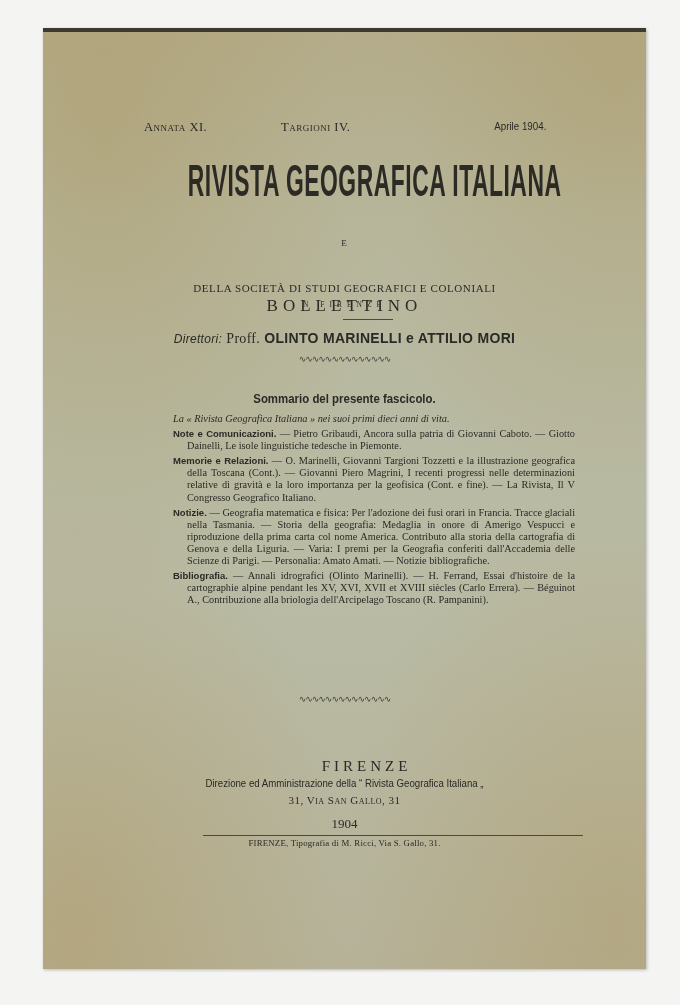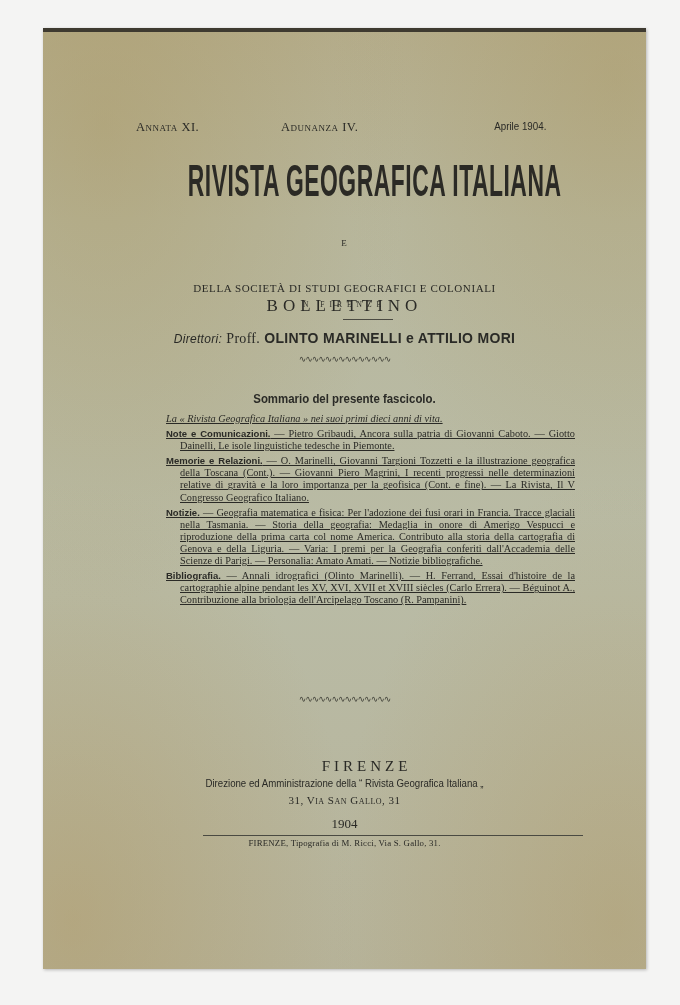--- a/index.html
+++ b/index.html
@@ -15,59 +15,59 @@
       radial-gradient(ellipse at 95% 5%, rgba(170,150,95,0.40), transparent 35%),
       radial-gradient(ellipse at 5% 95%, rgba(175,150,95,0.45), transparent 35%),
       radial-gradient(ellipse at 95% 95%, rgba(175,150,95,0.40), transparent 35%),
       linear-gradient(180deg, #b5ae8e 0%, #b8b89f 20%, #b9bba5 60%, #b6b39a 100%);
     box-shadow: 1px 1px 3px rgba(0,0,0,0.25);
     border-top: 4px solid #3e3a30;
   }
   .abs { position: absolute; }
   .center { left: 0; right: 0; text-align: center; }
   .header-line { left: 93px; width: 410px; top: 88px; height: 20px; font-size: 12.5px; }
-  .h-annata { position: absolute; left: 0; font-variant: small-caps; letter-spacing: 0.5px; text-align: right; }
+  .h-annata { position: absolute; left: 8px; font-variant: small-caps; letter-spacing: 0.5px; text-align: right; }
   .h-fasc { position: absolute; left: 145px; font-variant: small-caps; letter-spacing: 0.5px; }
   .h-date { position: absolute; right: 0; font-family: "Liberation Sans", sans-serif; font-size: 11.5px; transform: scaleX(0.85); transform-origin: right; }
   .title {
     top: 121px; font-family: "Liberation Sans", sans-serif; font-weight: bold;
     font-size: 44px; letter-spacing: 1px; color: #2b2a25;
     transform: scaleX(0.52); transform-origin: center; white-space: nowrap; line-height: 56px;
   }
   .e { top: 206px; font-size: 9px; letter-spacing: 1px; }
   .boll { top: 228px; font-size: 17px; letter-spacing: 5px; margin-top: 36px; }
   .della { top: 250px; font-size: 11px; letter-spacing: 0.6px; }
   .nfir { top: 268px; font-size: 7.5px; letter-spacing: 5px; }
   .rule-short { left: 300px; width: 50px; top: 287px; border-top: 1px solid #4a4a42; height: 0; }
   .direttori { top: 298px; font-family: "Liberation Sans", sans-serif; font-size: 14px; font-weight: bold; letter-spacing: 0.3px; }
   .direttori .lbl { font-style: italic; font-weight: normal; font-size: 12px; }
   .direttori .prof { font-weight: normal; font-family: "Liberation Serif", serif; font-size: 14px; }
   .wavy { font-size: 9px; letter-spacing: -1px; color: #3a3a33; }
   .wavy1 { top: 322px; }
   .wavy2 { top: 662px; }
   .sommario { top: 359px; font-family: "Liberation Sans", sans-serif; font-weight: bold; font-size: 13px; transform: scaleX(0.88); }
   .toc { left: 122px; width: 410px; top: 381px; font-size: 10.3px; line-height: 12.1px; text-align: justify; }
-  .toc p { margin: 0 0 3px 1px; padding-left: 14px; text-indent: -14px; text-decoration: underline; }
+  .toc p { margin: 0 0 3px 8px; padding-left: 14px; text-indent: -14px; }
   .toc .intro { font-style: italic; padding-left: 0; text-indent: 0; }
   .sec { font-family: "Liberation Sans", sans-serif; font-weight: bold; font-size: 9.5px; }
   .firenze { top: 726px; font-size: 15px; letter-spacing: 4px; padding-left: 44px; }
   .direzione { top: 745px; font-family: "Liberation Sans", sans-serif; font-size: 11.5px; transform: scaleX(0.84); white-space: nowrap; }
   .via { top: 762px; font-size: 11px; font-variant: small-caps; letter-spacing: 0.5px; }
   .year { top: 784px; font-size: 13px; }
   .rule-long { left: 160px; width: 380px; top: 803px; border-top: 1px solid #4a4a42; height: 0; }
   .printer { top: 806px; font-size: 8.8px; letter-spacing: 0.2px; }
 </style>
 </head>
 <body>
 
 <div class="cover">
 
   <div class="abs header-line">
     <span class="h-annata">Annata XI.</span>
-    <span class="h-fasc">Adunanza IV.</span>
+    <span class="h-fasc">Targioni IV.</span>
     <span class="h-date">Aprile 1904.</span>
   </div>
 
   <div class="abs center title">RIVISTA GEOGRAFICA ITALIANA</div>
   <div class="abs center e">E</div>
   <div class="abs center boll">BOLLETTINO</div>
   <div class="abs center della">DELLA SOCIETÀ DI STUDI GEOGRAFICI E COLONIALI</div>
   <div class="abs center nfir">N FIRENZE</div>
   <div class="abs rule-short"></div>
 

